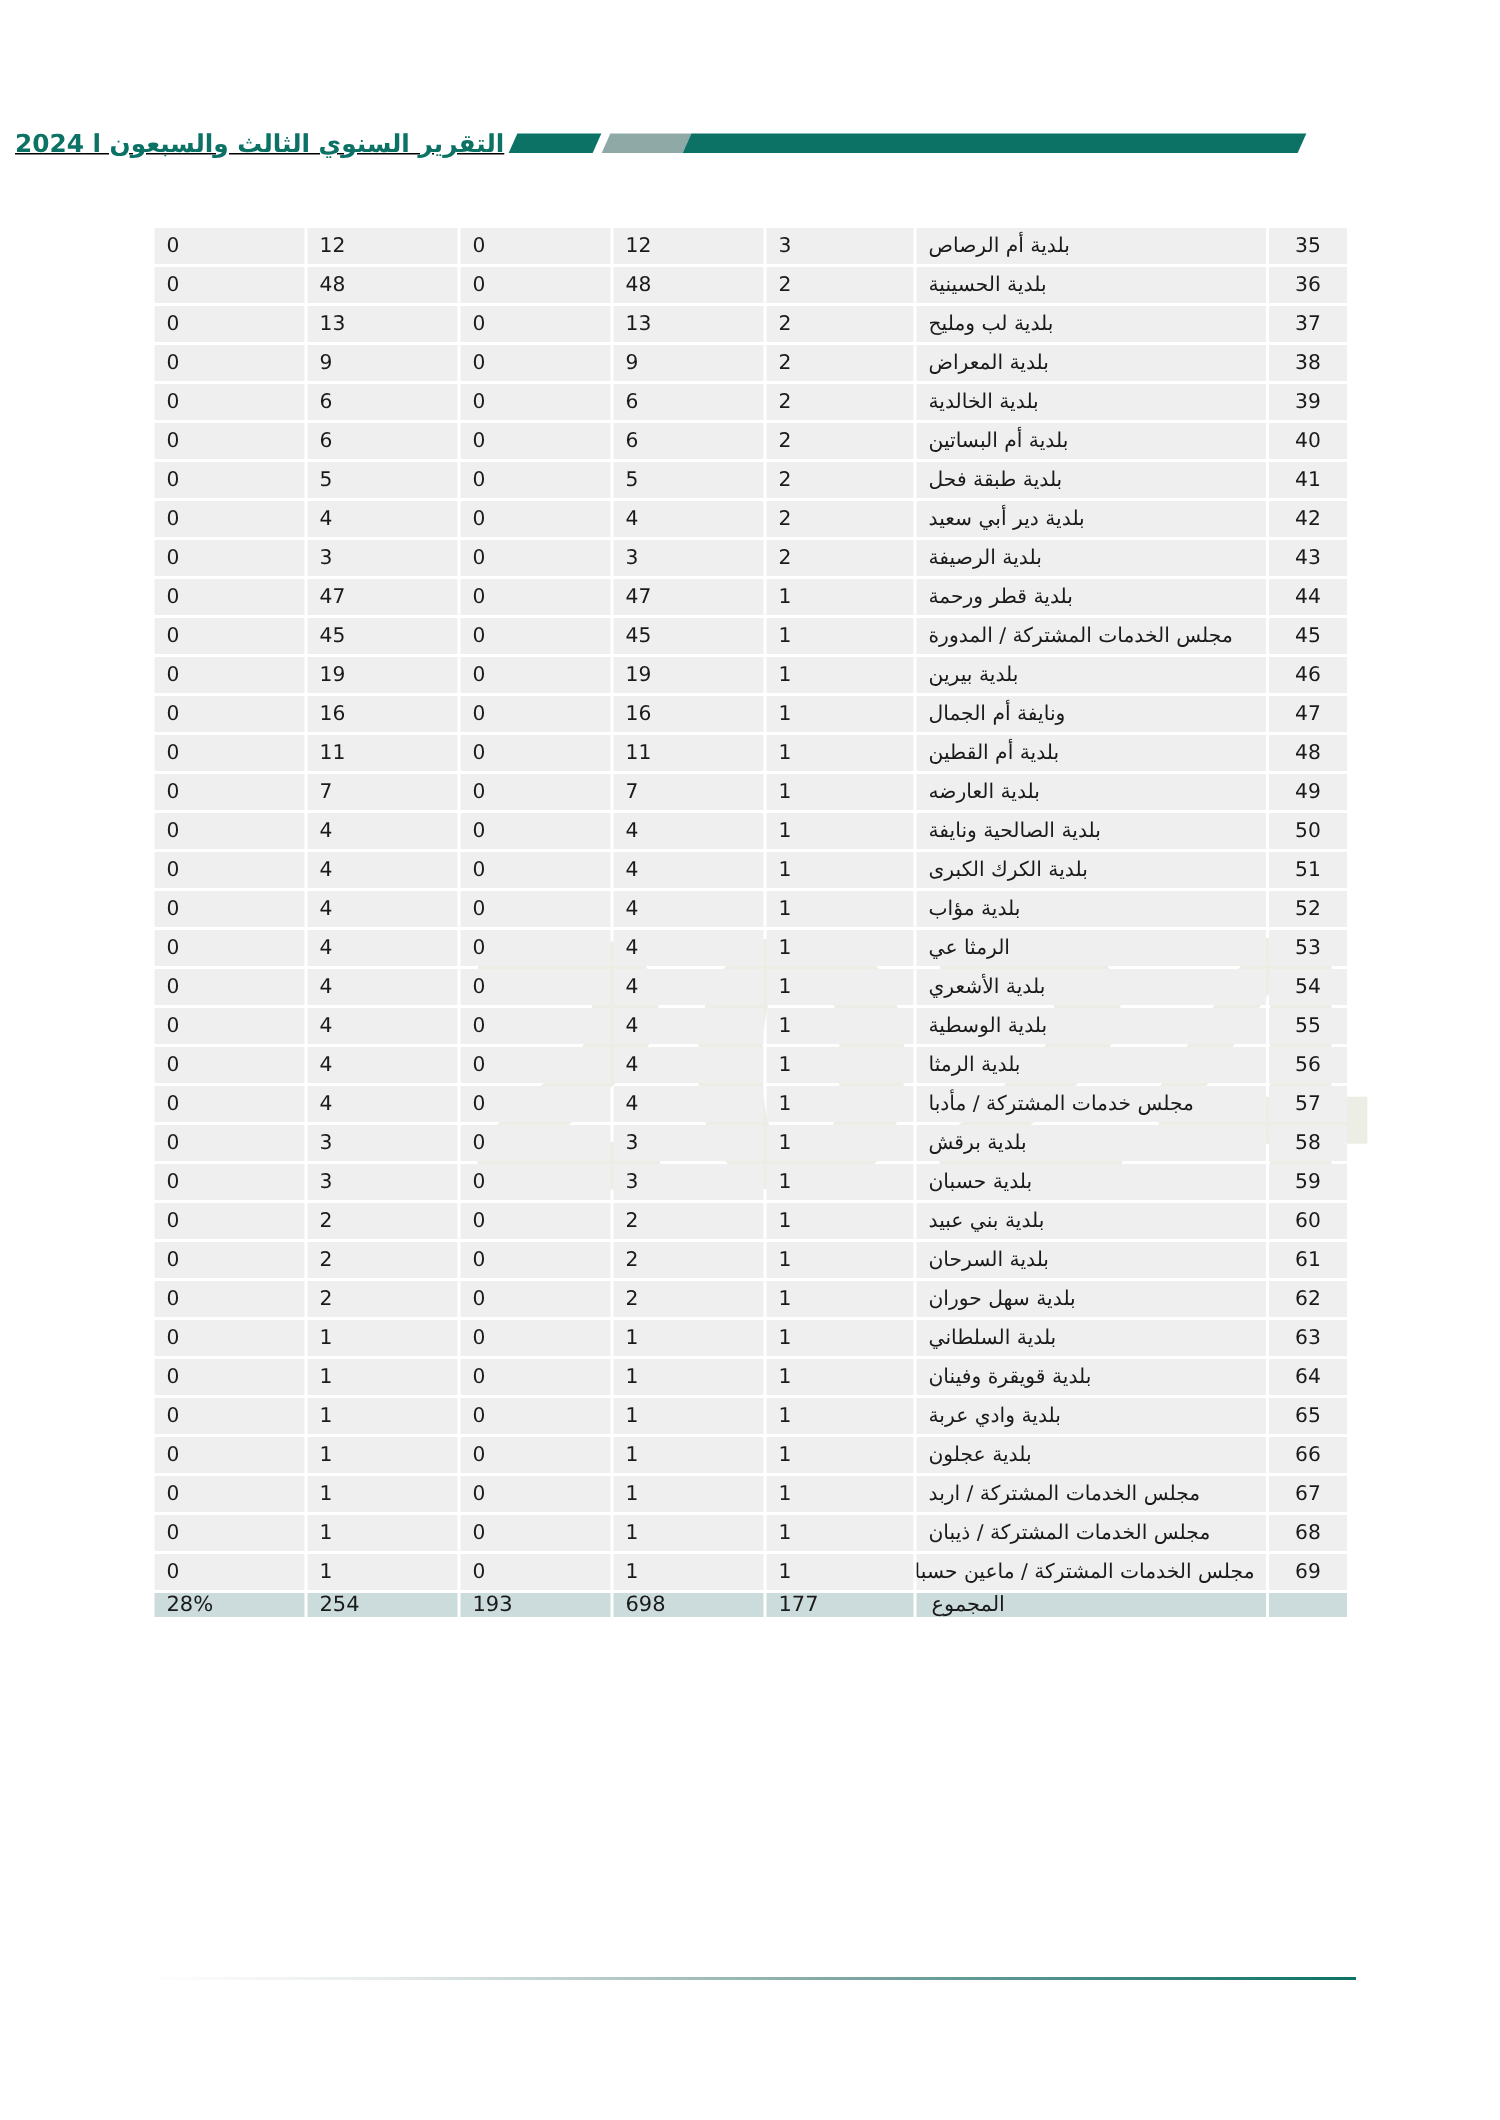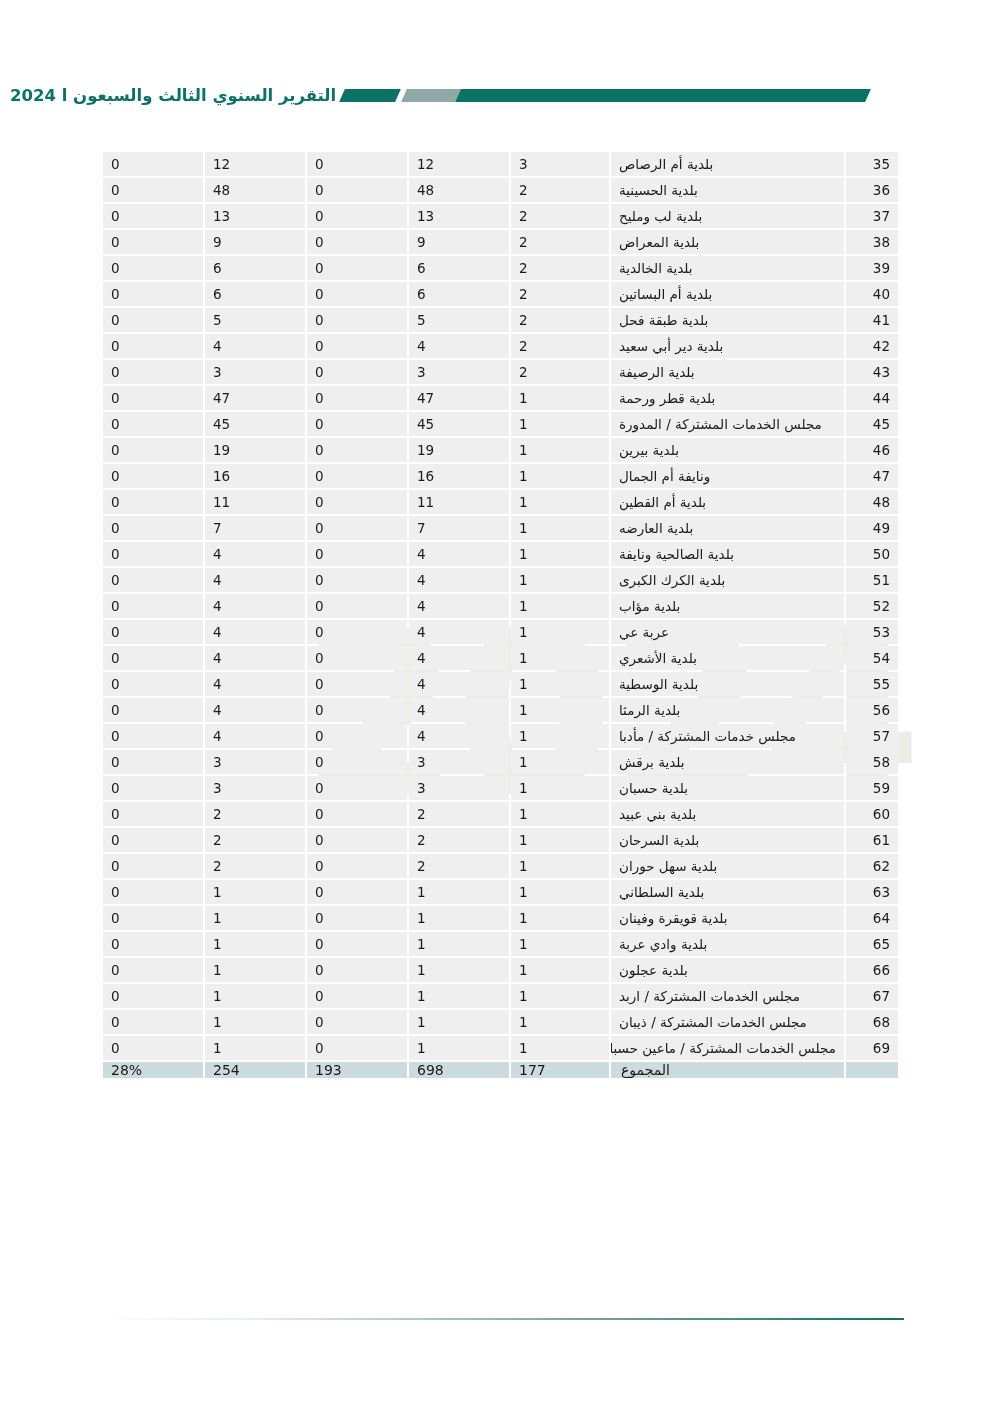--- a/index.html
+++ b/index.html
@@ -20,20 +20,21 @@
   .header {
     position: absolute;
     top: 78px;
     left: 0;
     width: 976px;
     height: 34px;
     display: flex;
     flex-direction: row-reverse;
     align-items: center;
     justify-content: flex-start;
+    text-decoration: underline;
   }
   .header-title {
     font-size: 16.5px;
     font-weight: bold;
     color: #0b7265;
     white-space: nowrap;
     margin-left: 10px;
     margin-right: 0;
     padding-right: 0;
     letter-spacing: -0.2px;
@@ -102,20 +103,21 @@
   
   col.c-idx  { width: 52px; }
   col.c-name { width: 233px; }
   col.c-v1   { width: 98px; }
   col.c-v2   { width: 100px; }
   col.c-v3   { width: 100px; }
   col.c-v4   { width: 100px; }
   col.c-v5   { width: 100px; }
 
   td.idx {
+    text-align: center;
     font-size: 14px;
     padding: 0;
   }
   td.name {
     text-align: left;
     padding-left: 12px;
     font-size: 13.5px;
     direction: rtl;
   }
   td.num {
@@ -333,21 +335,21 @@
             <td class="idx">52</td>
             <td class="name">بلدية مؤاب</td>
             <td class="num">1</td>
             <td class="num">4</td>
             <td class="num">0</td>
             <td class="num">4</td>
             <td class="num">0</td>
           </tr>
           <tr>
             <td class="idx">53</td>
-            <td class="name">عربة عي</td>
+            <td class="name">الرمثا عي</td>
             <td class="num">1</td>
             <td class="num">4</td>
             <td class="num">0</td>
             <td class="num">4</td>
             <td class="num">0</td>
           </tr>
           <tr>
             <td class="idx">54</td>
             <td class="name">بلدية الأشعري</td>
             <td class="num">1</td>

